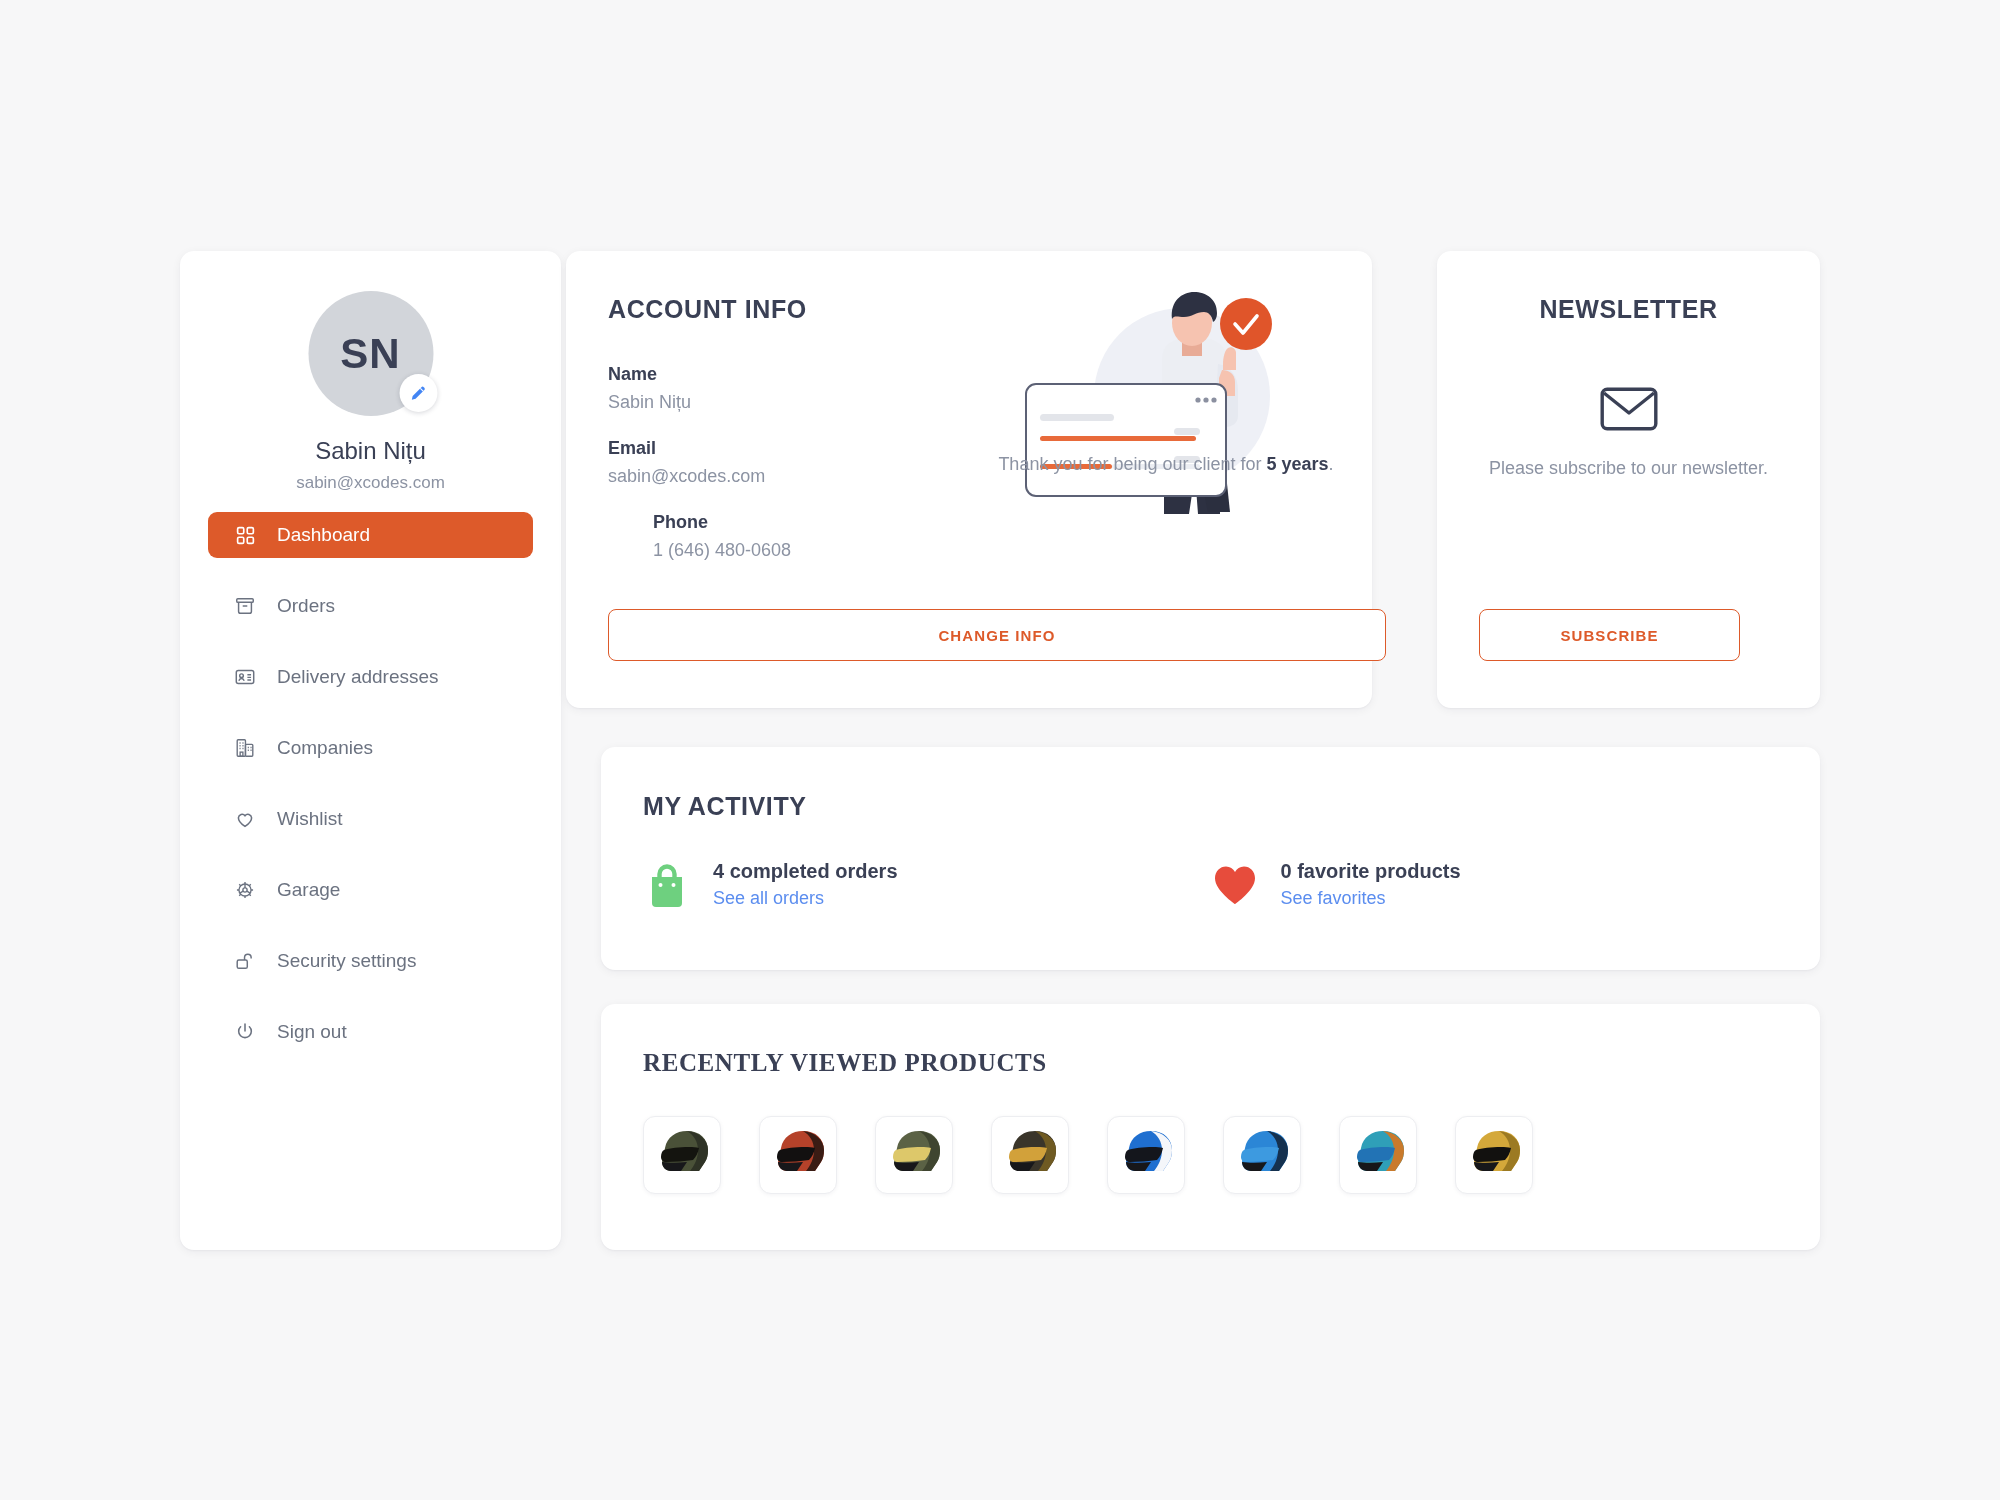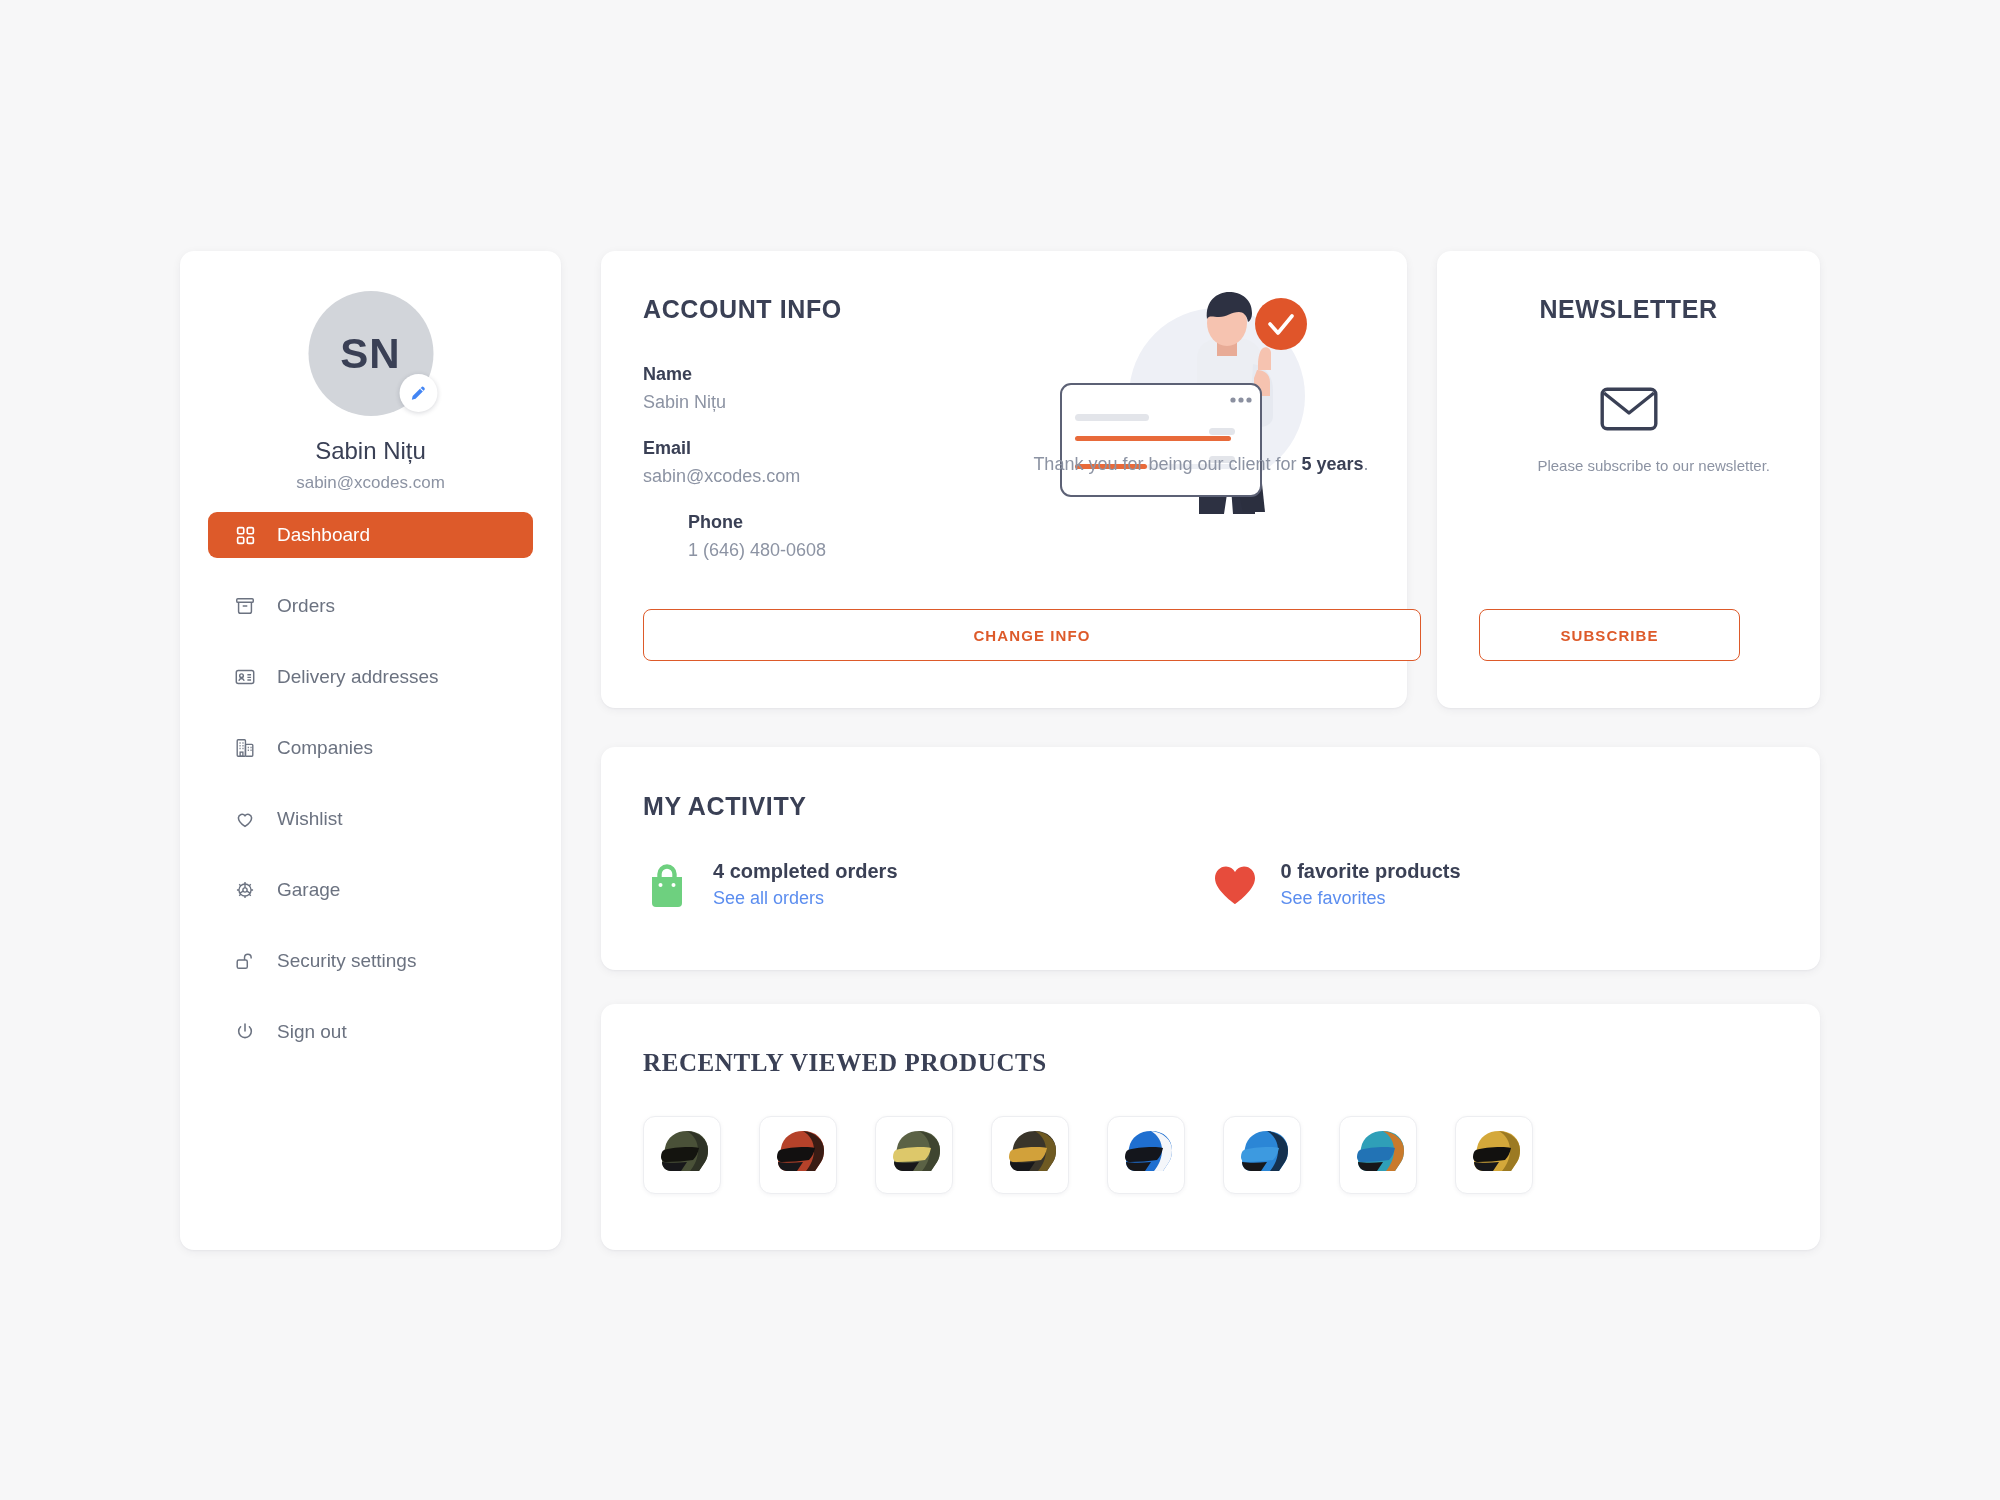--- a/index.html
+++ b/index.html
@@ -46,21 +46,21 @@
   .nav-item {
     display: flex; align-items: center; gap: 20px;
     height: 46px; padding: 0 25px; border-radius: 9px;
     color: #6b7280; font-size: 19px; margin-bottom: 25px;
   }
   .nav-item.active { background: #dd5a2a; color: #ffffff; }
   .nav-icon { width: 24px; height: 24px; display: flex; align-items: center; justify-content: center; flex: 0 0 24px; }
   .nav-icon svg { display: block; }
 
   
-  #account-card { left: 601px; top: 251px; width: 806px; height: 457px; }
+  #account-card { left: 566px; top: 251px; width: 806px; height: 457px; }
   .sec-title {
     font-size: 25px; font-weight: 700; color: #3a4055; letter-spacing: 0.6px;
   }
   #account-card .sec-title { position: absolute; left: 42px; top: 44px; }
   .field { position: absolute; left: 42px; }
   .field-label { font-size: 18px; color: #3a4055; font-weight: 600; margin-bottom: 7px; }
   .field-value { font-size: 18px; color: #8c93a3; }
   #f-name { top: 113px; }
   #f-email { top: 187px; }
   #f-phone { top: 261px; margin-left: 45px; }
@@ -82,21 +82,21 @@
     cursor: pointer;
   }
   #change-info-btn { left: 42px; top: 358px; width: 778px; height: 52px; }
 
   
   #newsletter-card { left: 1437px; top: 251px; width: 383px; height: 457px; }
   #newsletter-card .sec-title { position: absolute; left: 0; right: 0; top: 44px; text-align: center; }
   .env-icon { position: absolute; left: 0; right: 0; top: 136px; display: flex; justify-content: center; }
   .news-text {
     position: absolute; left: 50px; right: 50px; top: 204px;
-    text-align: right; font-size: 15px; color: #8c93a3; line-height: 1.45;
+    text-align: center; font-size: 18px; color: #8c93a3; line-height: 1.45;
   }
   #subscribe-btn { left: 42px; top: 358px; width: 261px; height: 52px; }
 
   
   #activity-card { left: 601px; top: 747px; width: 1219px; height: 223px; }
   #activity-card .sec-title { position: absolute; left: 42px; top: 45px; }
   .act-row { position: absolute; left: 42px; top: 113px; right: 42px; display: flex; }
   .act-item { flex: 1 1 0; display: flex; align-items: center; gap: 22px; }
   .act-ico { width: 48px; height: 48px; display: flex; align-items: center; justify-content: center; flex: 0 0 48px; }
   .act-count { font-size: 20px; font-weight: 700; color: #3a4055; margin-bottom: 5px; }

